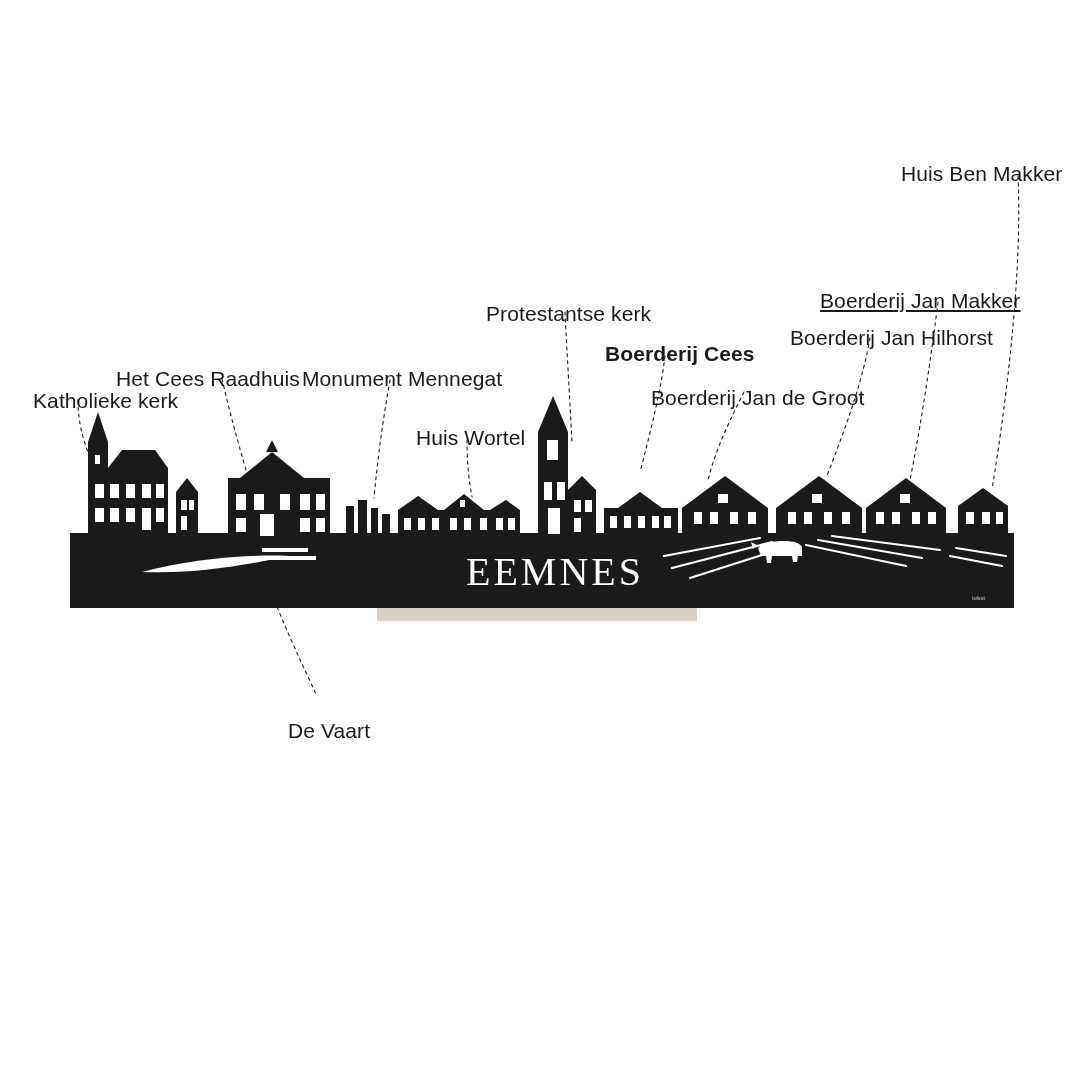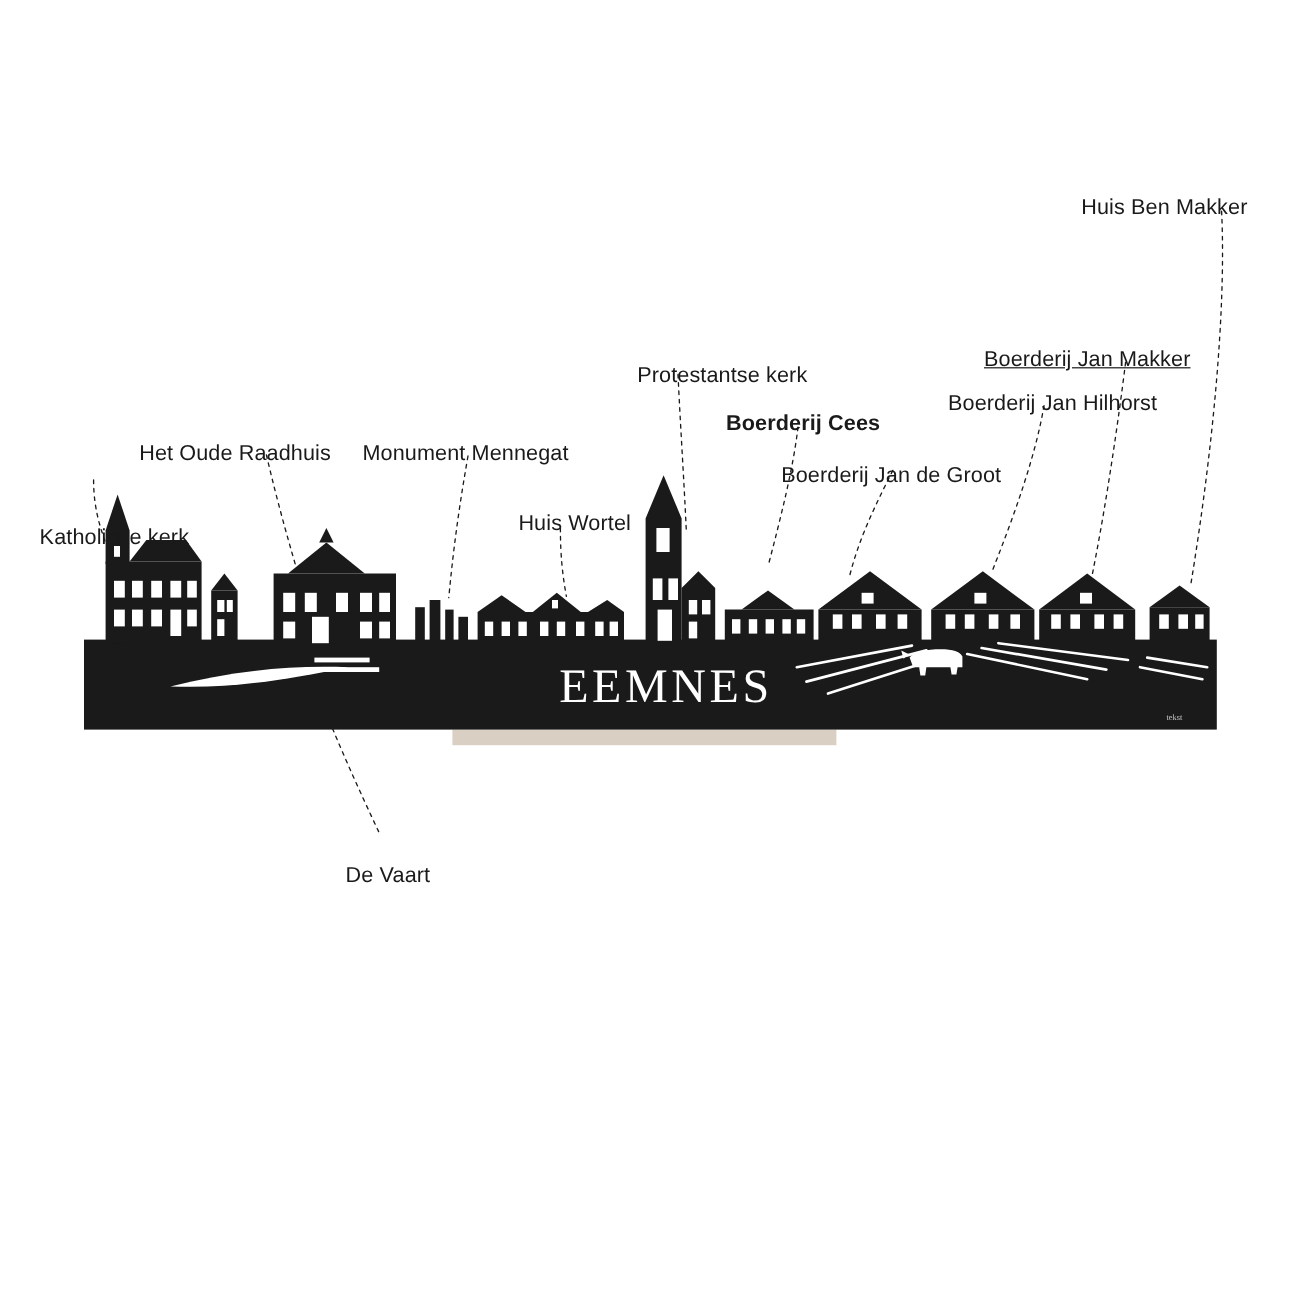--- a/index.html
+++ b/index.html
@@ -23,21 +23,21 @@
   #artwork {
     position: absolute;
     left: 0;
     top: 0;
     width: 1080px;
     height: 1080px;
   }
   .callout-label {
     position: absolute;
     font-family: "Liberation Sans", sans-serif;
-    font-size: 18px;
+    font-size: 21px;
     color: #1a1a1a;
     white-space: nowrap;
     letter-spacing: 0.1px;
     line-height: 1.15;
   }
 </style>
 </head>
 <body>
 
 <div id="stage">
@@ -207,25 +207,25 @@
     <g fill="#ffffff">
       <path d="M758,548 C762,543 772,541 784,541 C794,541 800,543 802,547 L802,556 L798,556 L797,562 L793,562 L792,556 L772,556 L771,563 L767,563 L766,556 L761,556 Z"></path>
       <path d="M757,545 L751,542 L753,549 Z"></path>
     </g>
 
     <text x="466" y="585" font-family="Liberation Serif, serif" font-size="40" letter-spacing="3" fill="#ffffff" aria-label="EEMNES">EEMNES</text>
 
     <text x="972" y="600" font-family="Liberation Serif, serif" font-size="7" fill="#ffffff" opacity="0.75">tekst</text>
   </svg>
 
-  <div class="callout-label" style="left:33px; top:389px;margin-top:48px;">Katholieke kerk</div>
-  <div class="callout-label" style="left:116px; top:367px;">Het Oude Raadhuis</div>
+  <div class="callout-label" style="left:33px; top:389px;">Katholieke kerk</div>
+  <div class="callout-label" style="left:116px; top:367px;">Het Cees Raadhuis</div>
   <div class="callout-label" style="left:302px; top:367px;">Monument Mennegat</div>
-  <div class="callout-label" style="left:416px; top:426px;margin-left:16px;">Huis Wortel</div>
-  <div class="callout-label" style="left:531px; top:302px;">Protestantse kerk</div>
+  <div class="callout-label" style="left:416px; top:426px;">Huis Wortel</div>
+  <div class="callout-label" style="left:486px; top:302px;">Protestantse kerk</div>
   <div class="callout-label" style="left:605px; top:342px;font-weight:bold;">Boerderij Cees</div>
   <div class="callout-label" style="left:651px; top:386px;">Boerderij Jan de Groot</div>
   <div class="callout-label" style="left:790px; top:326px;">Boerderij Jan Hilhorst</div>
   <div class="callout-label" style="left:820px; top:289px;text-decoration:underline;">Boerderij Jan Makker</div>
   <div class="callout-label" style="left:901px; top:162px;">Huis Ben Makker</div>
   <div class="callout-label" style="left:288px; top:719px;">De Vaart</div>
 
 </div>
 
 </body></html>

